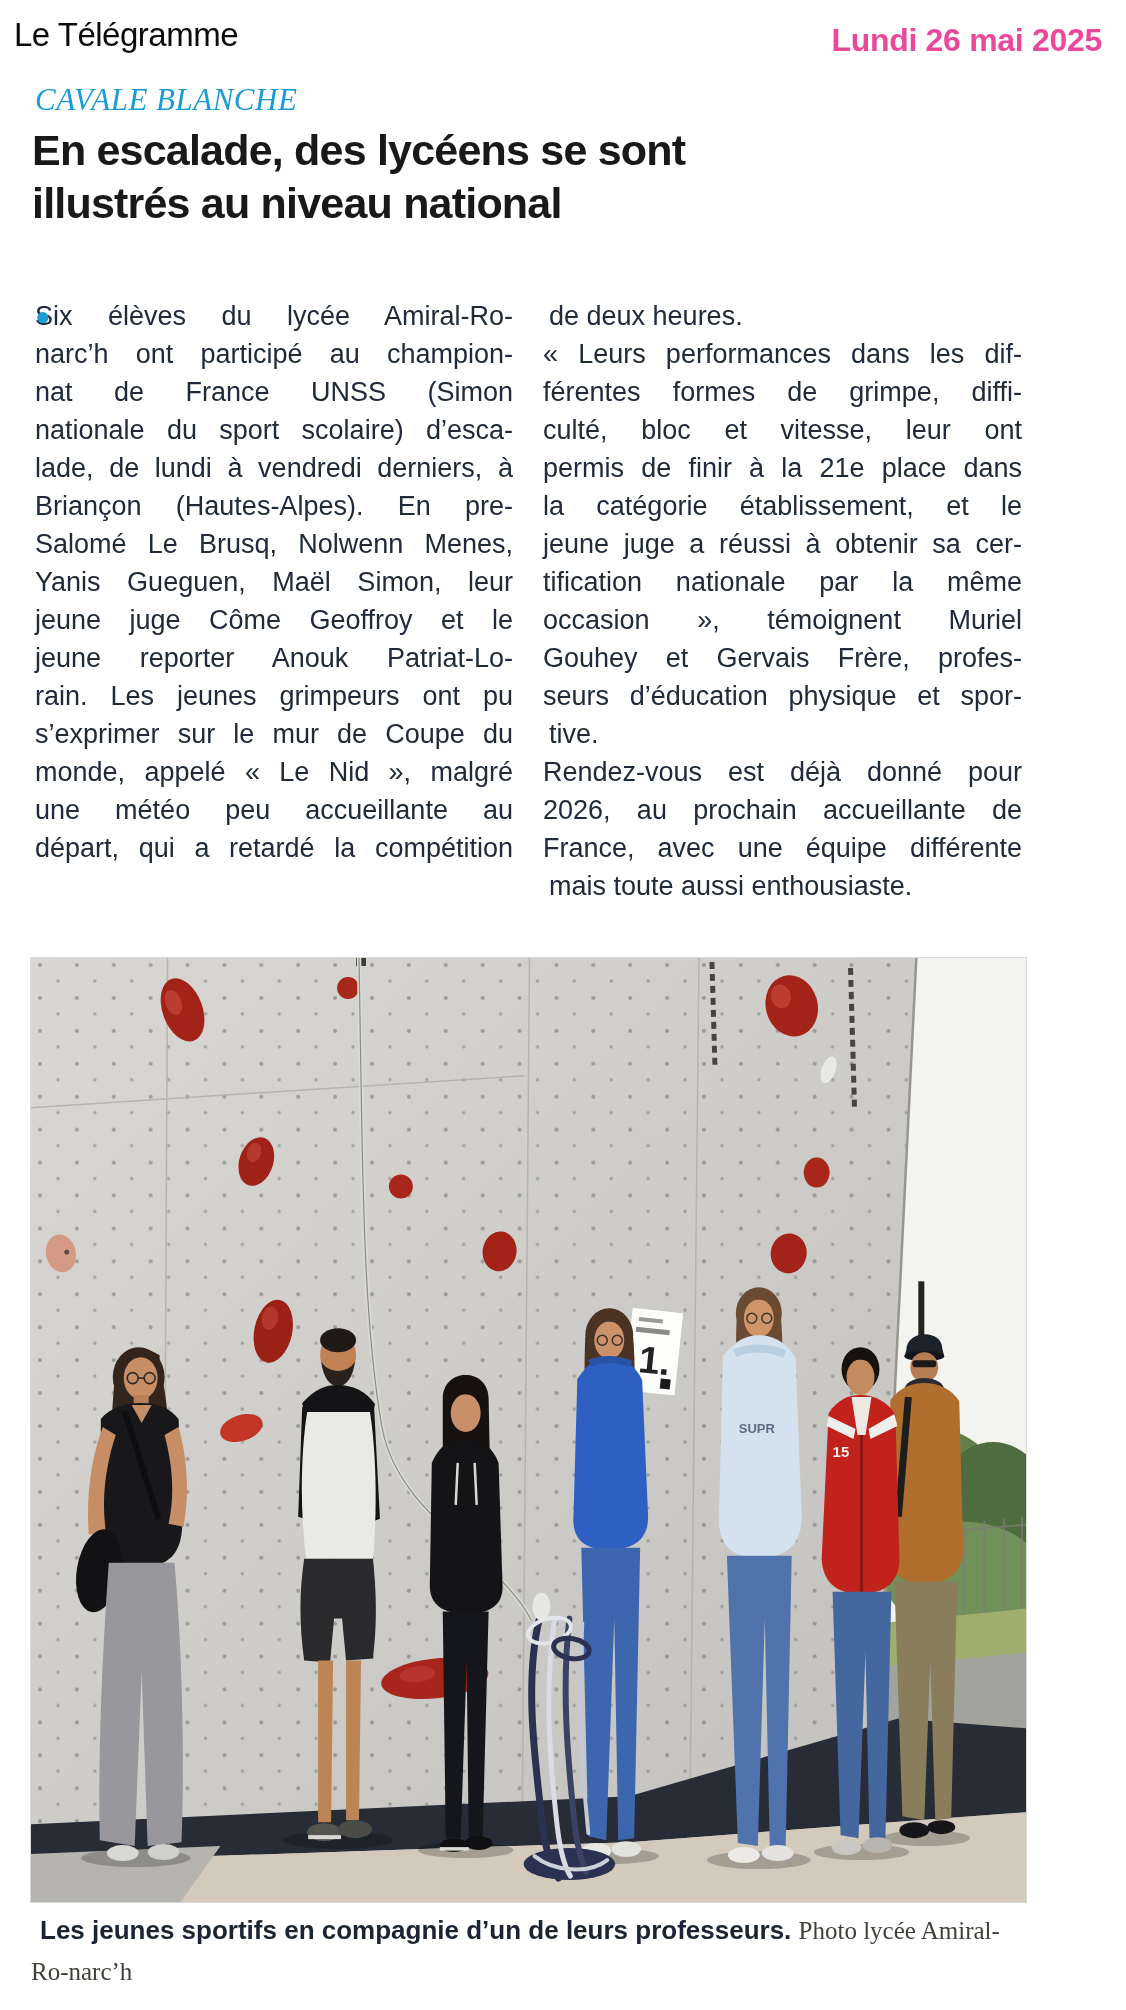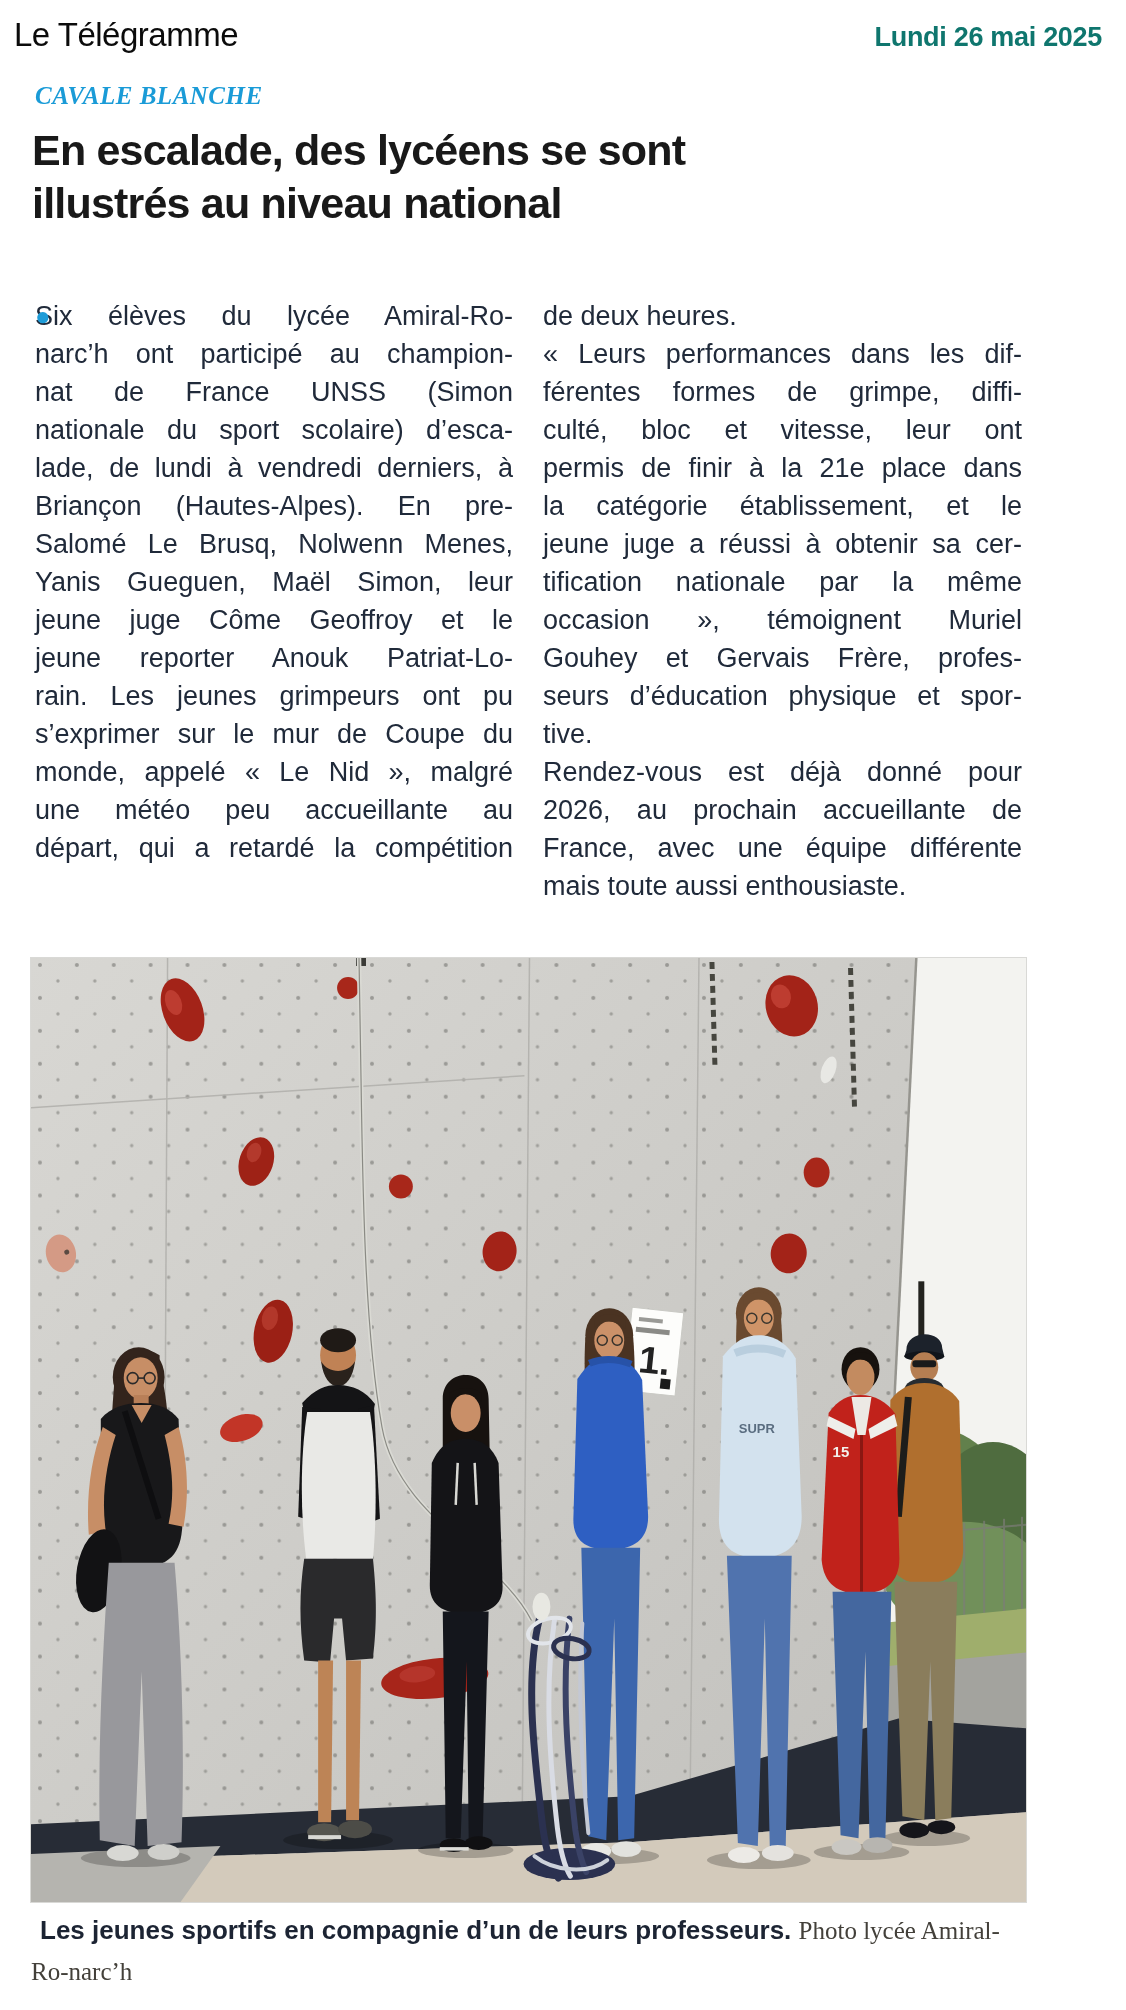--- a/index.html
+++ b/index.html
@@ -2,34 +2,34 @@
 <html><head>
 <meta charset="utf-8">
 <style>
   html,body{margin:0;padding:0;background:#ffffff;}
   body{width:1126px;height:2010px;position:relative;overflow:hidden;
        font-family:"Liberation Sans",sans-serif;-webkit-font-smoothing:antialiased;}
   .abs{position:absolute;}
 
   
   .brand{left:14px;top:16px;font-size:33px;font-weight:400;color:#0b0b0b;letter-spacing:-0.5px;}
-  .date{right:24px;top:22px;font-size:27px;font-weight:700;color:#0f766e;letter-spacing:-0.3px;}
-
-  
-  .kicker{left:35px;top:82px;font-family:"Liberation Serif",serif;font-style:italic;font-weight:700;
-          font-size:25px;color:#1a9bd7;letter-spacing:0.5px;}
+  .date{right:24px;top:22px;font-size:32px;font-weight:700;color:#ec4899;letter-spacing:-0.3px;}
+
+  
+  .kicker{left:35px;top:82px;font-family:"Liberation Serif",serif;font-style:italic;font-weight:400;
+          font-size:31px;color:#1a9bd7;letter-spacing:0.5px;}
   .headline{left:32px;top:124px;width:1000px;font-size:43px;line-height:53px;font-weight:700;
             color:#191919;letter-spacing:-0.8px;}
 
   
   .col{top:297px;width:478px;font-size:27px;line-height:38px;color:#202a3a;}
   #col1{left:35px;}
   #col2{left:543px;width:479px;}
   .jline{text-align:justify;text-align-last:justify;white-space:normal;}
-  .jline.last{text-align-last:left;}
+  .jline.last{text-align-last:left;margin-left:6px;}
   #col1 .jline:first-child{text-indent:40px;}
   .bullet{position:absolute;left:0;top:3px;font-size:26px;color:#1e9cd8;line-height:32px;}
 
   
   .photo{left:30px;top:957px;width:997px;height:946px;border:1px solid #d9d9d6;box-sizing:border-box;}
   .photo svg{display:block;width:100%;height:100%;}
 
   
   .caption{left:31px;top:1910px;width:992px;font-size:26px;line-height:40px;color:#1c2433;}
   .caption .bold{font-weight:700;margin-left:9px;}

